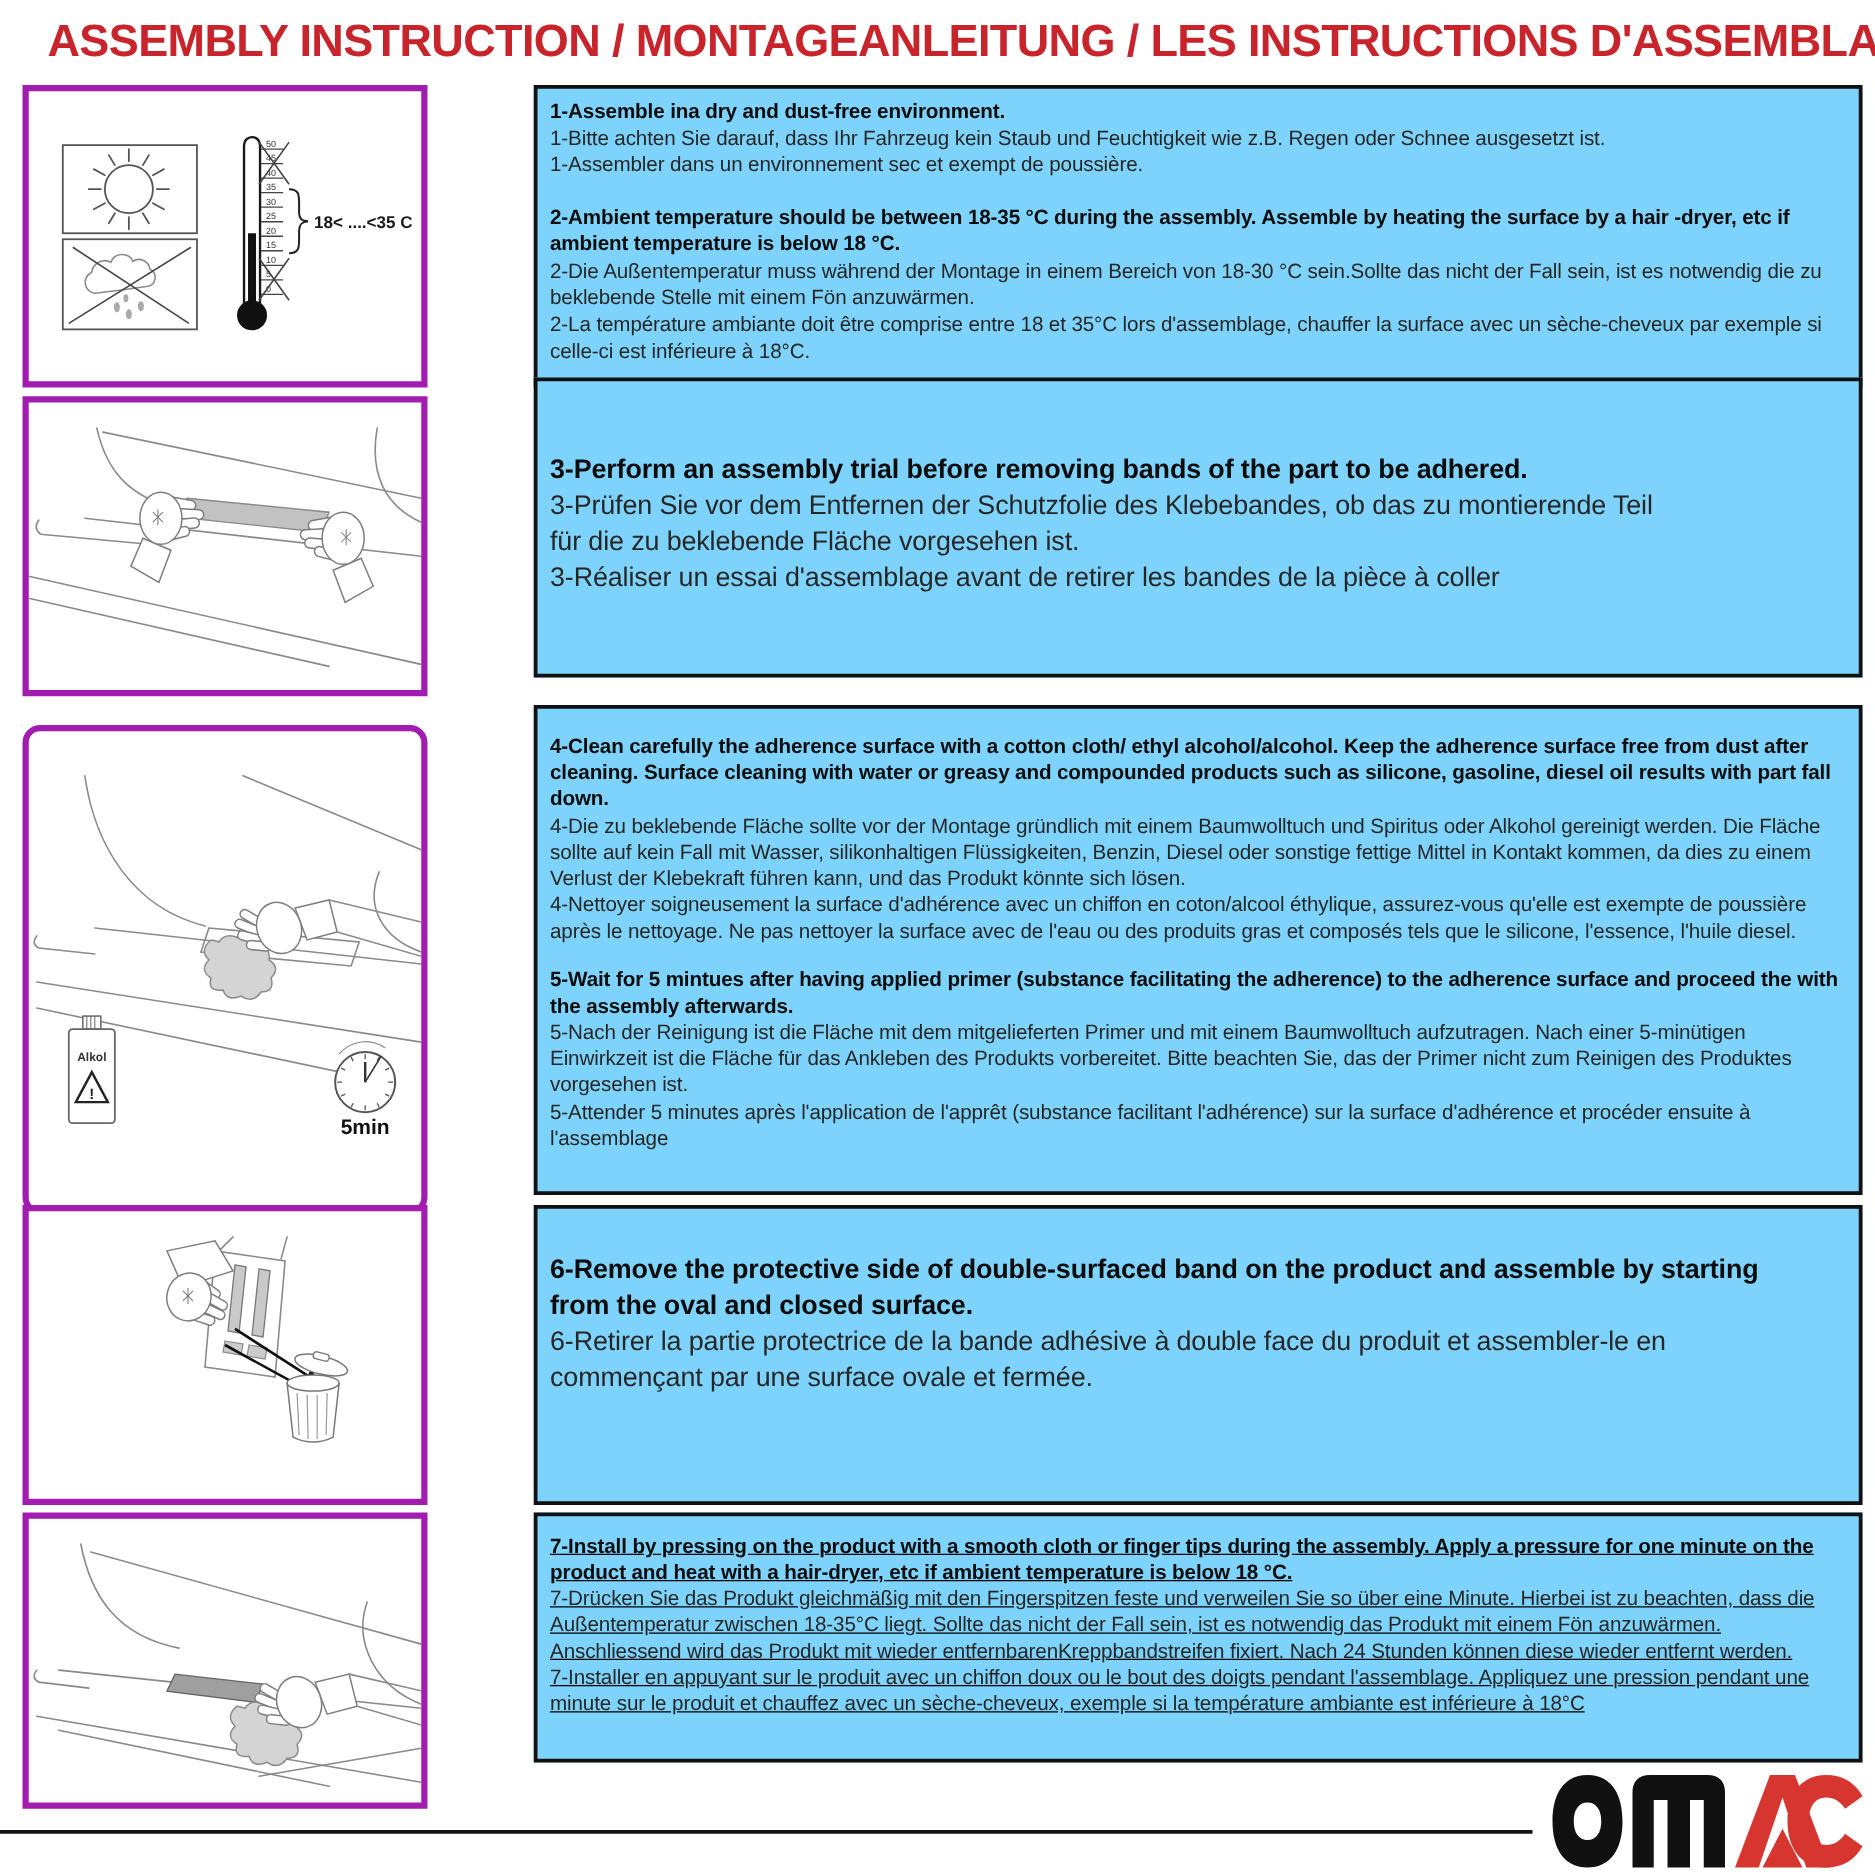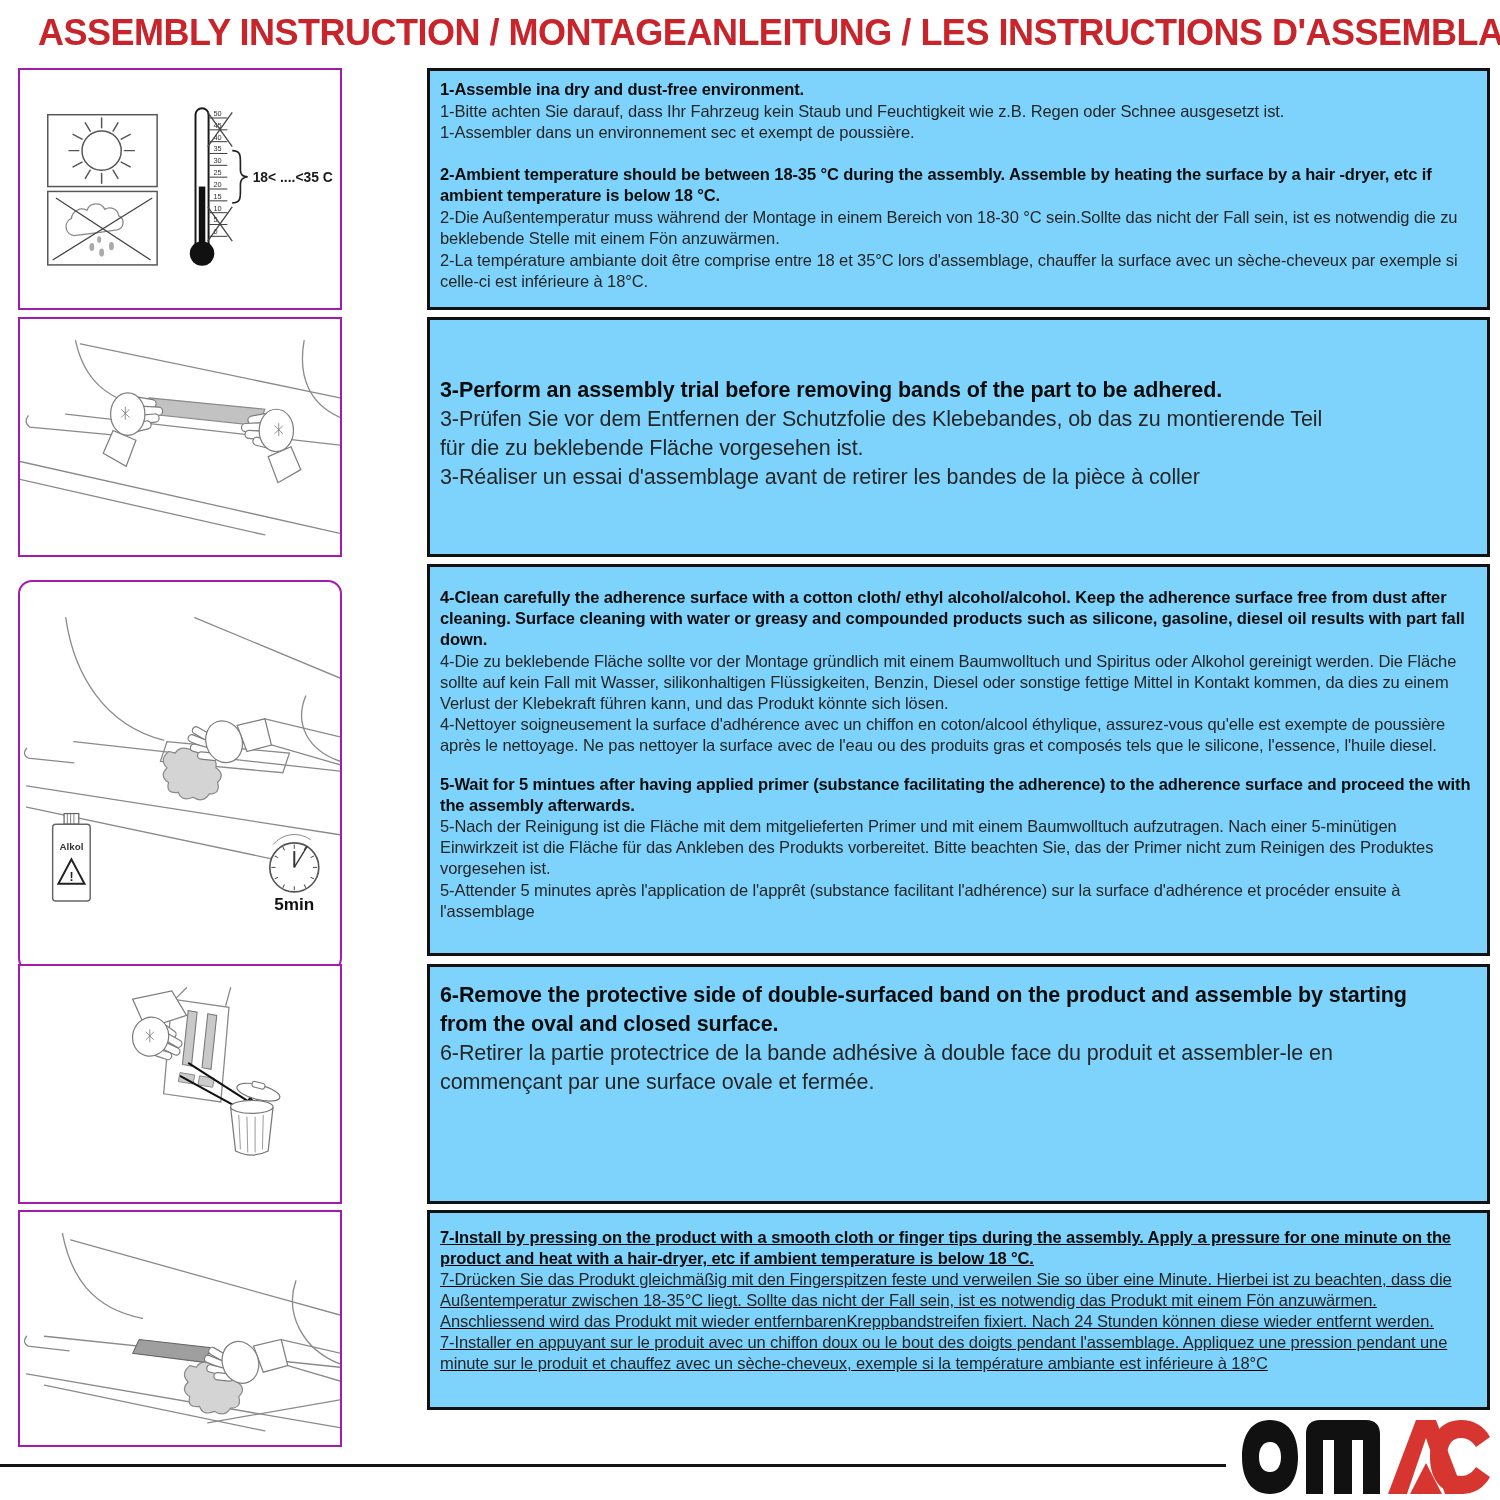--- a/index.html
+++ b/index.html
@@ -8,34 +8,34 @@
     width:1500px; height:1500px; position:relative; overflow:hidden;
     font-family:"Liberation Sans", sans-serif;
   }
   .title {
     position:absolute; left:38px; top:12px;
     font-size:36px; font-weight:800; letter-spacing:-0.5px;
     color:#c8242b; white-space:nowrap;
   }
   .illus {
     position:absolute; left:18px; width:324px;
-    border:2px solid #a21caf; background:#fff;
+    border:5px solid #a21caf; background:#fff;
   }
   .illus svg { display:block; width:100%; height:100%; }
   .tbox {
     position:absolute; left:427px; width:1063px;
     border:3px solid #111; background:#7dd3fc;
     padding:8px 10px 0 10px;
   }
   .tbox p { font-size:16.5px; line-height:21.5px; color:#262626; letter-spacing:-0.1px; }
   .tbox p.b { font-weight:bold; color:#0c0c0c; }
   .group + .group { margin-top:20px; }
   .big p { font-size:21.5px; line-height:29px; }
   .r2 { padding-top:56px; } .r2 p { max-width:905px; }
-  .r4 { padding-top:14px; } .r4 p { max-width:1008px; }
+  .r4 { padding-top:34px; } .r4 p { max-width:1008px; }
   .r5 { padding-top:14px; } .r5 p { line-height:21px; max-width:1016px; }
   .r3 { padding-top:20px; } .r3 p { line-height:21.2px; }
   .r3 .group + .group { margin-top:17px; }
   .rule { position:absolute; left:0; top:1464px; width:1226px; height:3px; background:#141414; }
   .logo { position:absolute; left:1240px; top:1414px; width:252px; height:84px; }
   .logo svg { display:block; width:100%; height:100%; }
   
   .sk { stroke:#8a8a8a; stroke-width:1.6; fill:none; stroke-linecap:round; }
   .skd { stroke:#555; stroke-width:1.8; fill:none; stroke-linecap:round; }
   .hand { fill:#ffffff; stroke:#7d7d7d; stroke-width:1.5; }
@@ -171,21 +171,21 @@
       <rect x="24" y="37" width="24" height="10" rx="5" class="hand" transform="rotate(-14 24 37)"></rect>
       <ellipse cx="20" cy="24" rx="21" ry="26" class="hand"></ellipse>
       <g stroke="#777" stroke-width="1">
         <line x1="12" y1="18" x2="22" y2="28"></line>
           <line x1="22" y1="18" x2="12" y2="28"></line>
         <line x1="17" y1="15" x2="17" y2="31"></line>
       </g>
     </g>
   </svg>
 </div>
-<div class="tbox big r2" style="top:317px;height:240px;">
+<div class="tbox big r2" style="top:302px;height:240px;">
   <div class="group">
     <p class="b">3-Perform an assembly trial before removing bands of the part to be adhered.</p>
     <p>3-Prüfen Sie vor dem Entfernen der Schutzfolie des Klebebandes, ob das zu montierende Teil für die zu beklebende Fläche vorgesehen ist.</p>
     <p>3-Réaliser un essai d'assemblage avant de retirer les bandes de la pièce à coller</p>
   </div>
 </div>
 
 <div class="illus" style="top:580px;height:392px;border-radius:14px;">
   <svg viewBox="0 0 392 388">
     <g>

